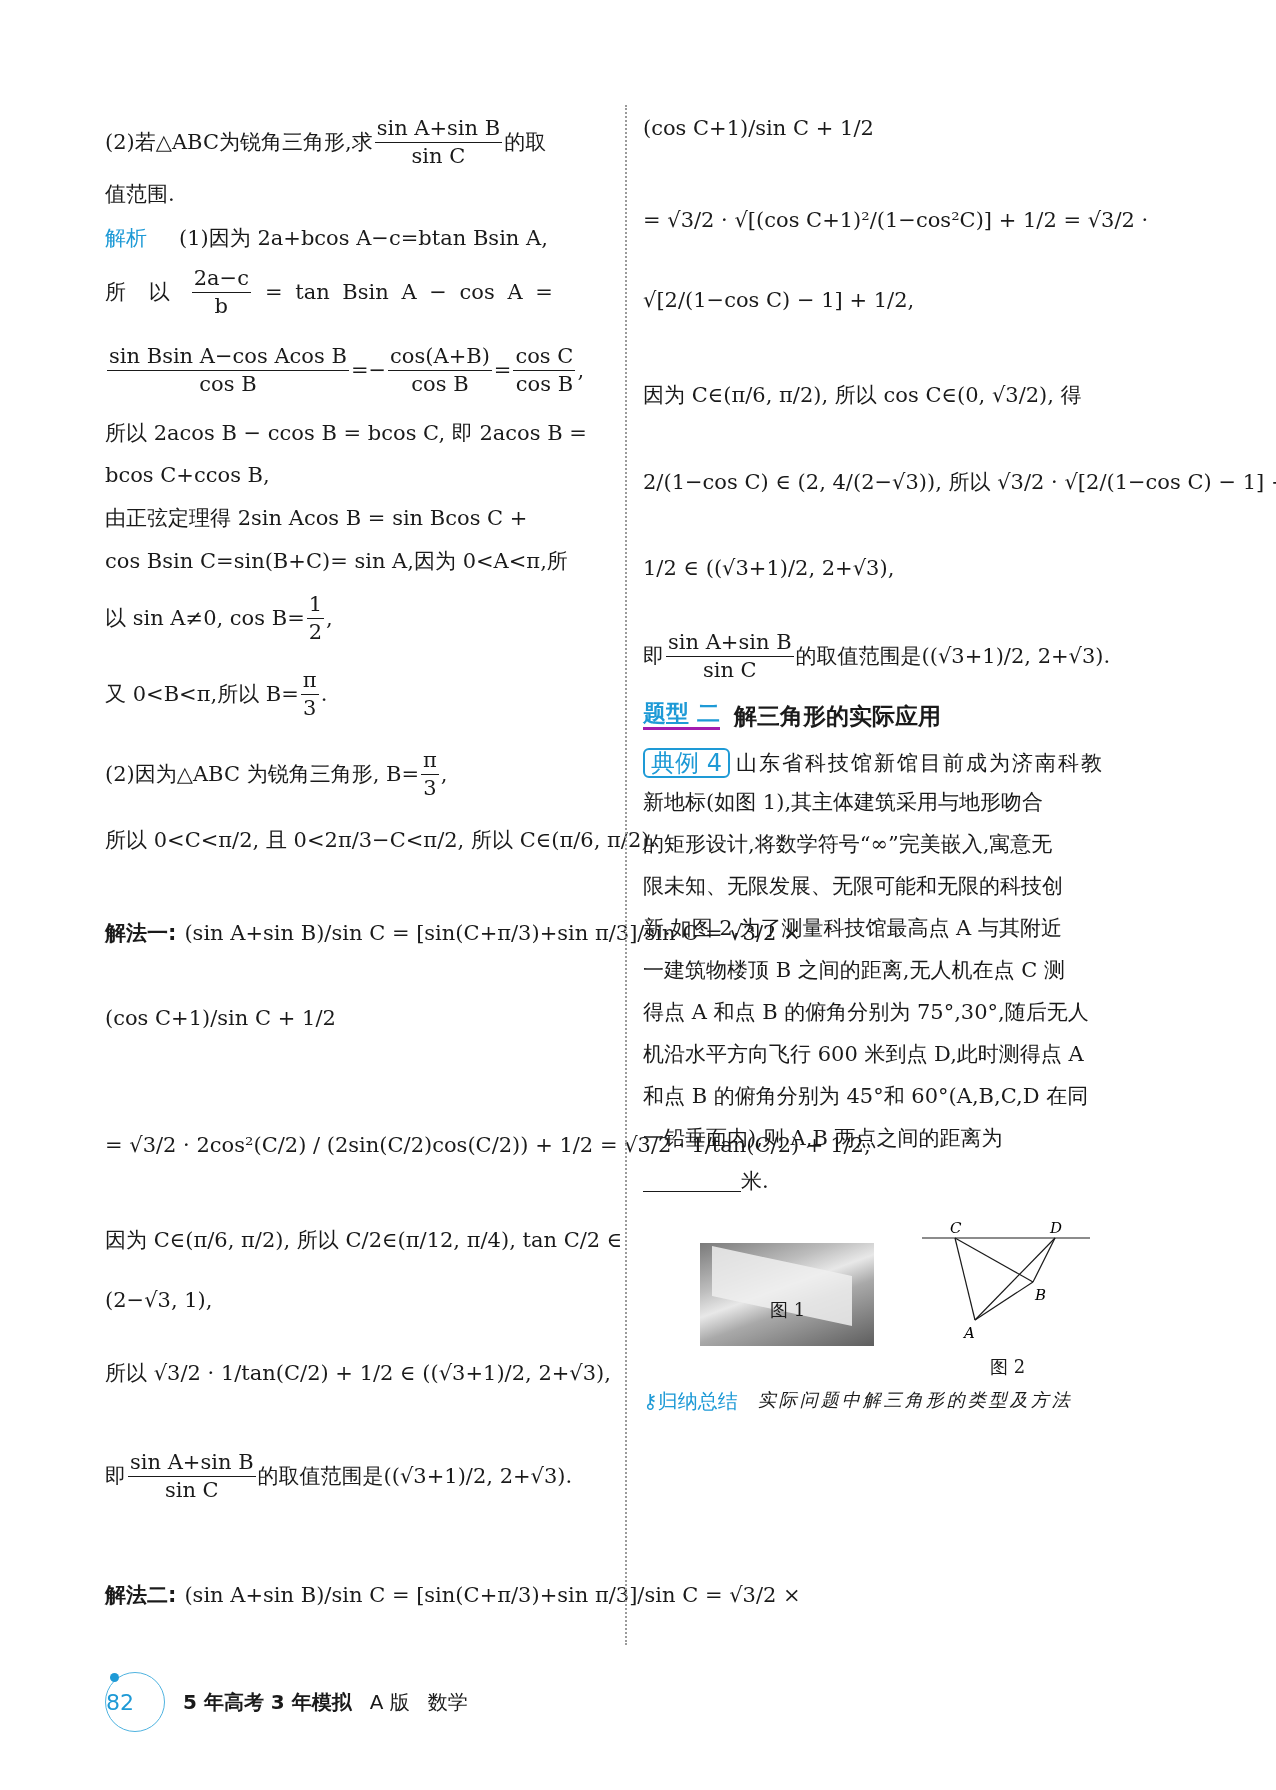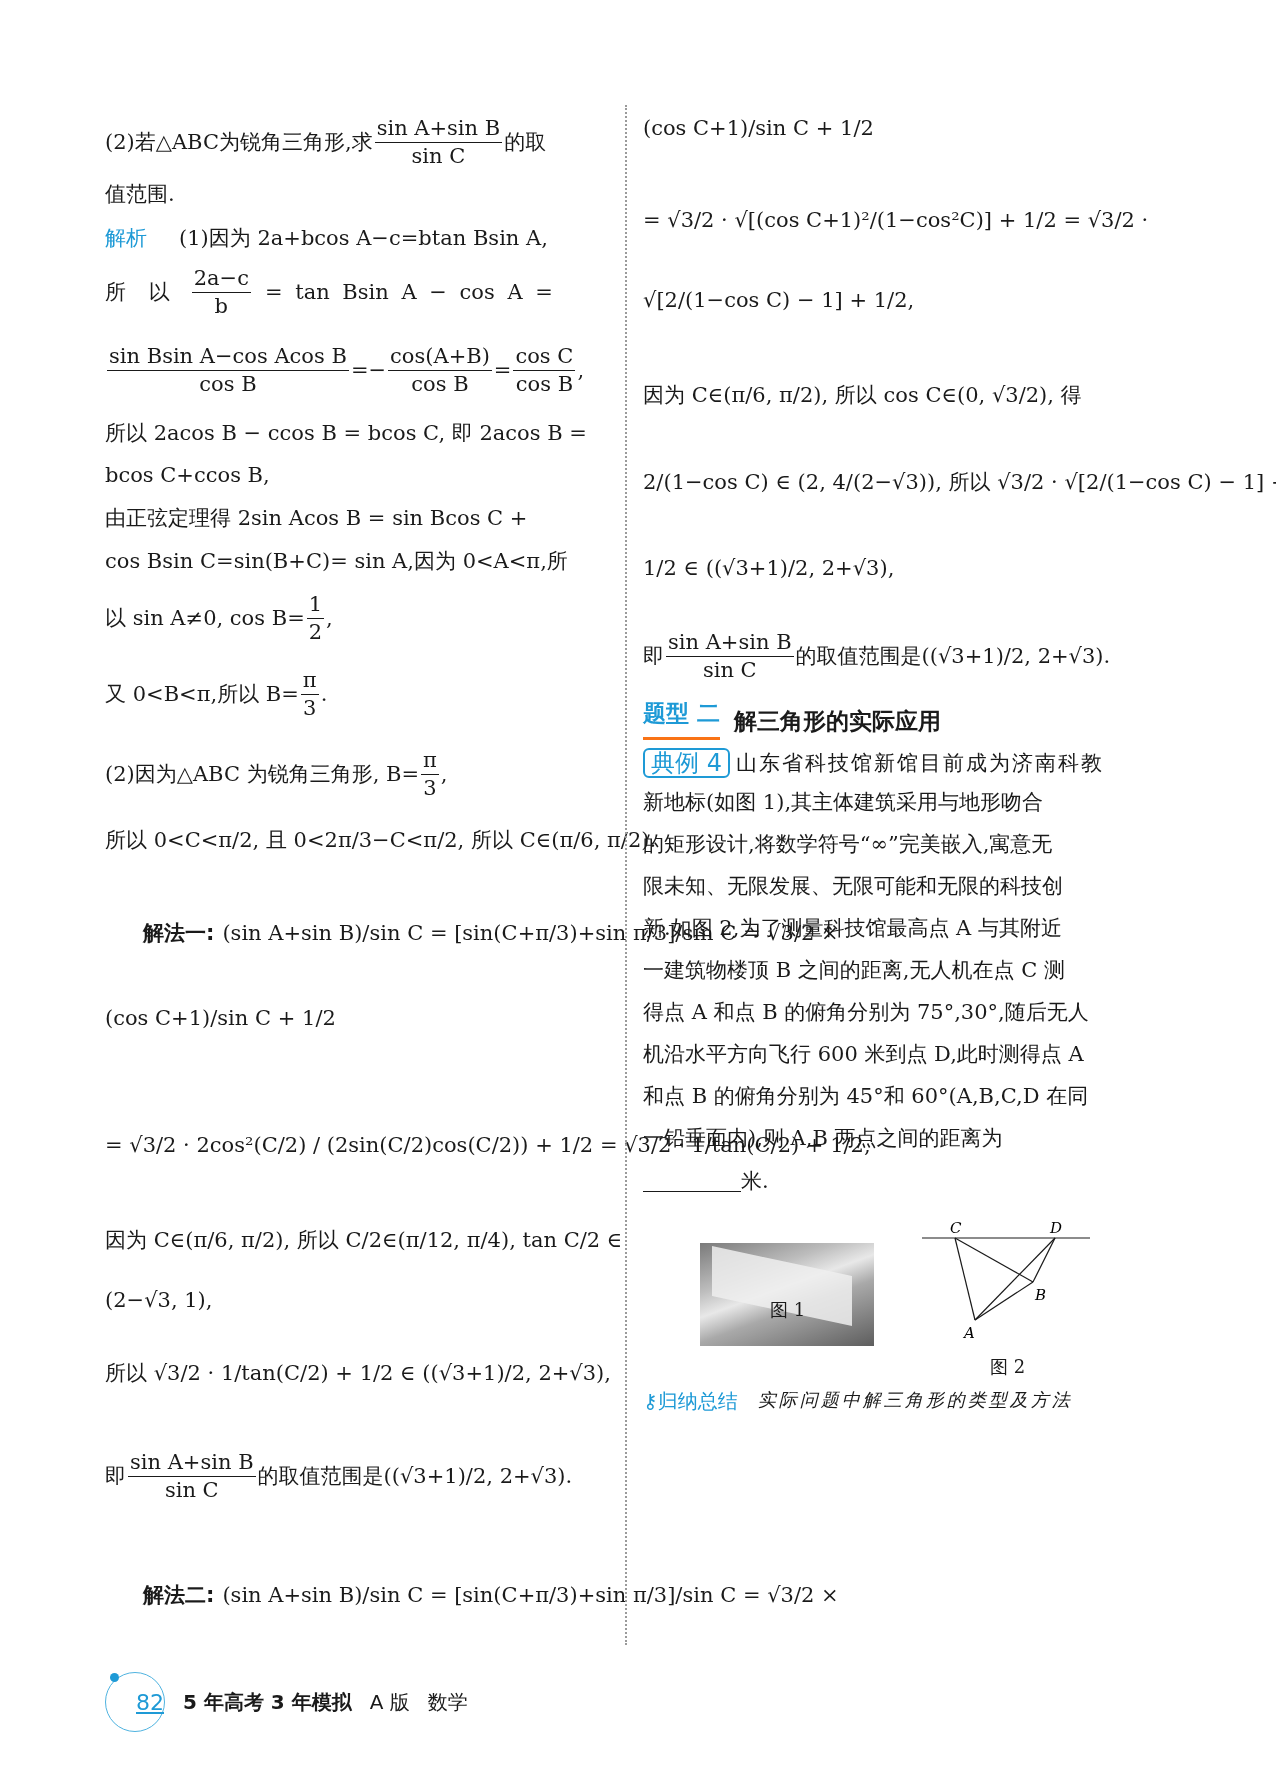--- a/index.html
+++ b/index.html
@@ -7,34 +7,34 @@
   body { position: relative; font-family: "DejaVu Serif", "Liberation Serif", serif; color: #1a1a1a; font-size: 21px; }
   .col { position: absolute; top: 100px; }
   .col-left { left: 105px; width: 510px; }
   .col-right { left: 643px; width: 505px; }
   .divider { position: absolute; left: 625px; top: 105px; height: 1540px; border-left: 2px dotted #9a9a9a; }
   .line { position: absolute; left: 0; white-space: nowrap; line-height: 1; display: flex; align-items: center; }
   .frac { display: inline-flex; flex-direction: column; align-items: center; vertical-align: middle; margin: 0 2px; }
   .frac .num { padding: 0 2px 3px; border-bottom: 1.5px solid #1a1a1a; white-space: nowrap; }
   .frac .den { padding: 3px 2px 0; white-space: nowrap; }
   .kw-blue { color: #1e9ad6; font-family: "DejaVu Sans", sans-serif; }
-  .kw-bold { font-family: "DejaVu Sans", sans-serif; font-weight: bold; margin-left: 38px; }
+  .kw-bold { font-family: "DejaVu Sans", sans-serif; font-weight: bold; }
   .section-title { font-family: "DejaVu Sans", sans-serif; font-weight: bold; font-size: 23px; display: flex; align-items: center; gap: 14px; }
-  .section-tag { color: #1e9ad6; border-bottom: 3px solid #f97316; padding-bottom: 12px; }
+  .section-tag { color: #1e9ad6; border-bottom: 3px solid #a21caf; padding-bottom: 2px; }
   .example-tag { font-family: "DejaVu Sans", sans-serif; color: #1e9ad6; border: 2px solid #1e9ad6; border-radius: 6px; padding: 1px 6px; font-size: 24px; margin-right: 6px; }
   .blank { display: inline-block; width: 98px; border-bottom: 1.5px solid #1a1a1a; height: 22px; }
   .photo { position: absolute; left: 700px; top: 1243px; width: 174px; height: 103px; background: linear-gradient(160deg, #7a7a7a 0%, #bdbdbd 30%, #e8e8e8 45%, #a9a9a9 60%, #5d5d5d 100%); }
   .photo::after { content: ""; position: absolute; left: 12px; top: 18px; width: 140px; height: 50px; background: #efefef; transform: skewY(12deg); opacity: 0.85; }
   .caption { position: absolute; font-family: "DejaVu Serif", serif; font-size: 18px; }
   .diagram { position: absolute; left: 920px; top: 1222px; }
   .summary { position: absolute; left: 643px; top: 1388px; display: flex; align-items: flex-start; gap: 20px; font-size: 18px; }
   .summary .label { font-family: "DejaVu Sans", sans-serif; color: #1e9ad6; font-size: 20px; }
   .summary .text { letter-spacing: 3px; font-style: italic; }
   .footer { position: absolute; left: 105px; top: 1672px; display: flex; align-items: center; gap: 18px; }
-  .page-num { width: 60px; height: 60px; border-radius: 50%; border: 1.5px solid #4fb3e0; display: flex; align-items: center; justify-content: flex-end; color: #1e9ad6; font-family: "DejaVu Sans", sans-serif; font-size: 22px; position: relative; text-decoration: underline; }
+  .page-num { width: 60px; height: 60px; border-radius: 50%; border: 1.5px solid #4fb3e0; display: flex; align-items: center; justify-content: flex-start; color: #1e9ad6; font-family: "DejaVu Sans", sans-serif; font-size: 22px; position: relative; }
   .page-num .dot { position: absolute; left: 4px; top: 0; width: 9px; height: 9px; border-radius: 50%; background: #1e9ad6; }
   .footer-title { font-family: "DejaVu Sans", sans-serif; font-weight: bold; font-size: 20px; }
   .footer-edition, .footer-subject { font-family: "DejaVu Sans", sans-serif; font-size: 20px; }
 </style>
 </head>
 <body>
 
 <div class="col col-left">
   <div class="line" style="top:18px;">
     <span>(2)若△ABC为锐角三角形,求</span>

